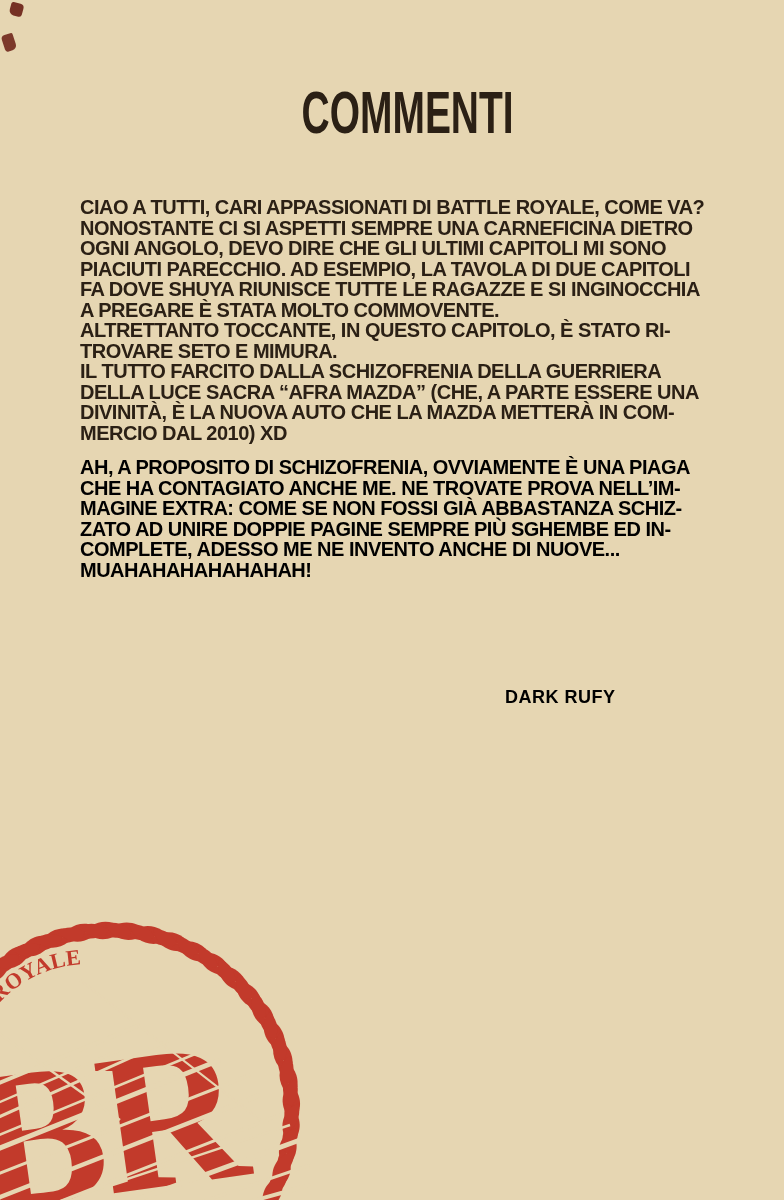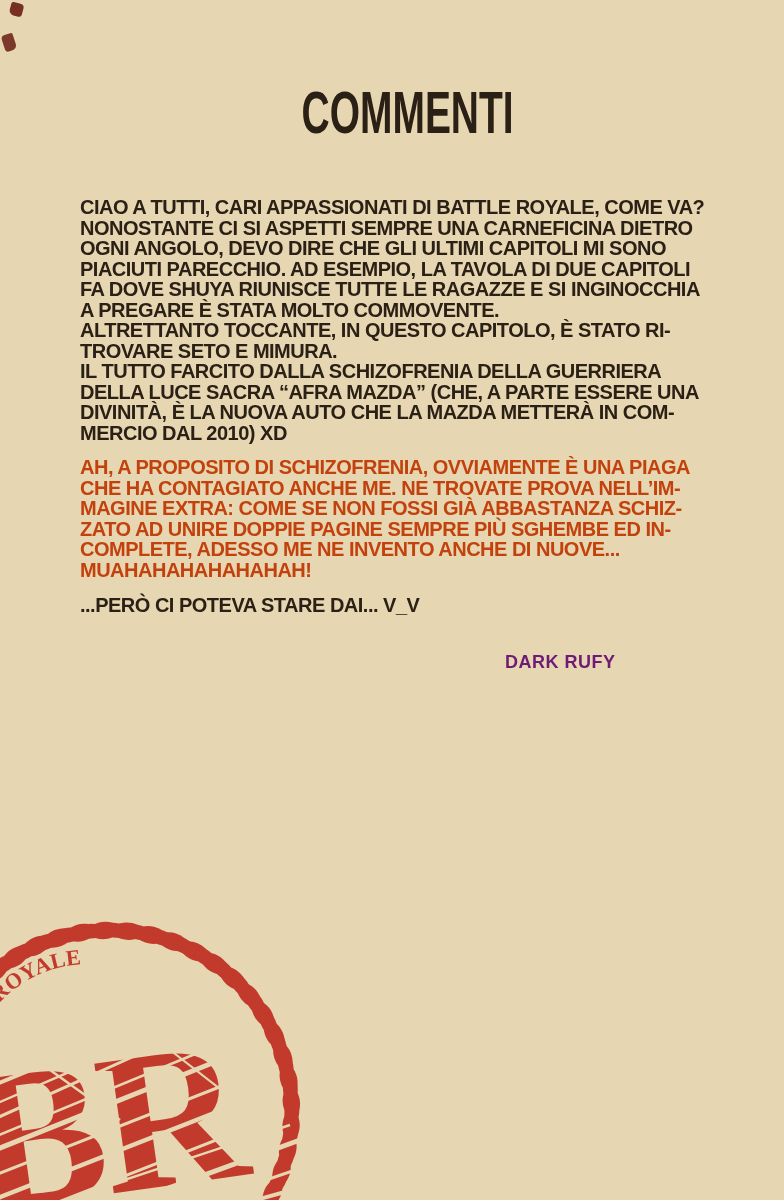--- a/index.html
+++ b/index.html
@@ -86,28 +86,27 @@
 OGNI ANGOLO, DEVO DIRE CHE GLI ULTIMI CAPITOLI MI SONO
 PIACIUTI PARECCHIO. AD ESEMPIO, LA TAVOLA DI DUE CAPITOLI
 FA DOVE SHUYA RIUNISCE TUTTE LE RAGAZZE E SI INGINOCCHIA
 A PREGARE È STATA MOLTO COMMOVENTE.
 ALTRETTANTO TOCCANTE, IN QUESTO CAPITOLO, È STATO RI-
 TROVARE SETO E MIMURA.
 IL TUTTO FARCITO DALLA SCHIZOFRENIA DELLA GUERRIERA
 DELLA LUCE SACRA “AFRA MAZDA” (CHE, A PARTE ESSERE UNA
 DIVINITÀ, È LA NUOVA AUTO CHE LA MAZDA METTERÀ IN COM-
 MERCIO DAL 2010) XD</p>
-  <p class="para para-2 ink" style="color: #c2410c;">AH, A PROPOSITO DI SCHIZOFRENIA, OVVIAMENTE È UNA PIAGA
+  <p class="para para-2 ink" style="color: #000000;">AH, A PROPOSITO DI SCHIZOFRENIA, OVVIAMENTE È UNA PIAGA
 CHE HA CONTAGIATO ANCHE ME. NE TROVATE PROVA NELL’IM-
 MAGINE EXTRA: COME SE NON FOSSI GIÀ ABBASTANZA SCHIZ-
 ZATO AD UNIRE DOPPIE PAGINE SEMPRE PIÙ SGHEMBE ED IN-
 COMPLETE, ADESSO ME NE INVENTO ANCHE DI NUOVE...
 MUAHAHAHAHAHAHAH!</p>
-  <p class="para para-3 ink" style="color: rgb(43, 32, 21);">...PERÒ CI POTEVA STARE DAI... V_V</p>
-  <p class="signature ink" style="color: #701a75;">DARK RUFY</p>
+  <p class="signature ink" style="color: #000000; margin-top: 35px;">DARK RUFY</p>
 
   <svg class="logo-svg" width="360" height="300" viewBox="0 900 360 300" aria-hidden="true">
     <defs>
       <path id="leaf" d="M0 0 C9 -10 9 -24 0 -34 C-9 -24 -9 -10 0 0 Z"></path>
       <path id="arcpath" d="M -25 1125 A 120 120 0 1 1 207.8 1084" fill="none"></path>
     </defs>
 
     <path class="logo-red-stroke" d="M -2.1 968.6 A 182 182 0 0 1 236.4 1243" fill="none" stroke-width="2.5" stroke="#c23a2b"></path>
 
     <g id="wreath-leaves">

